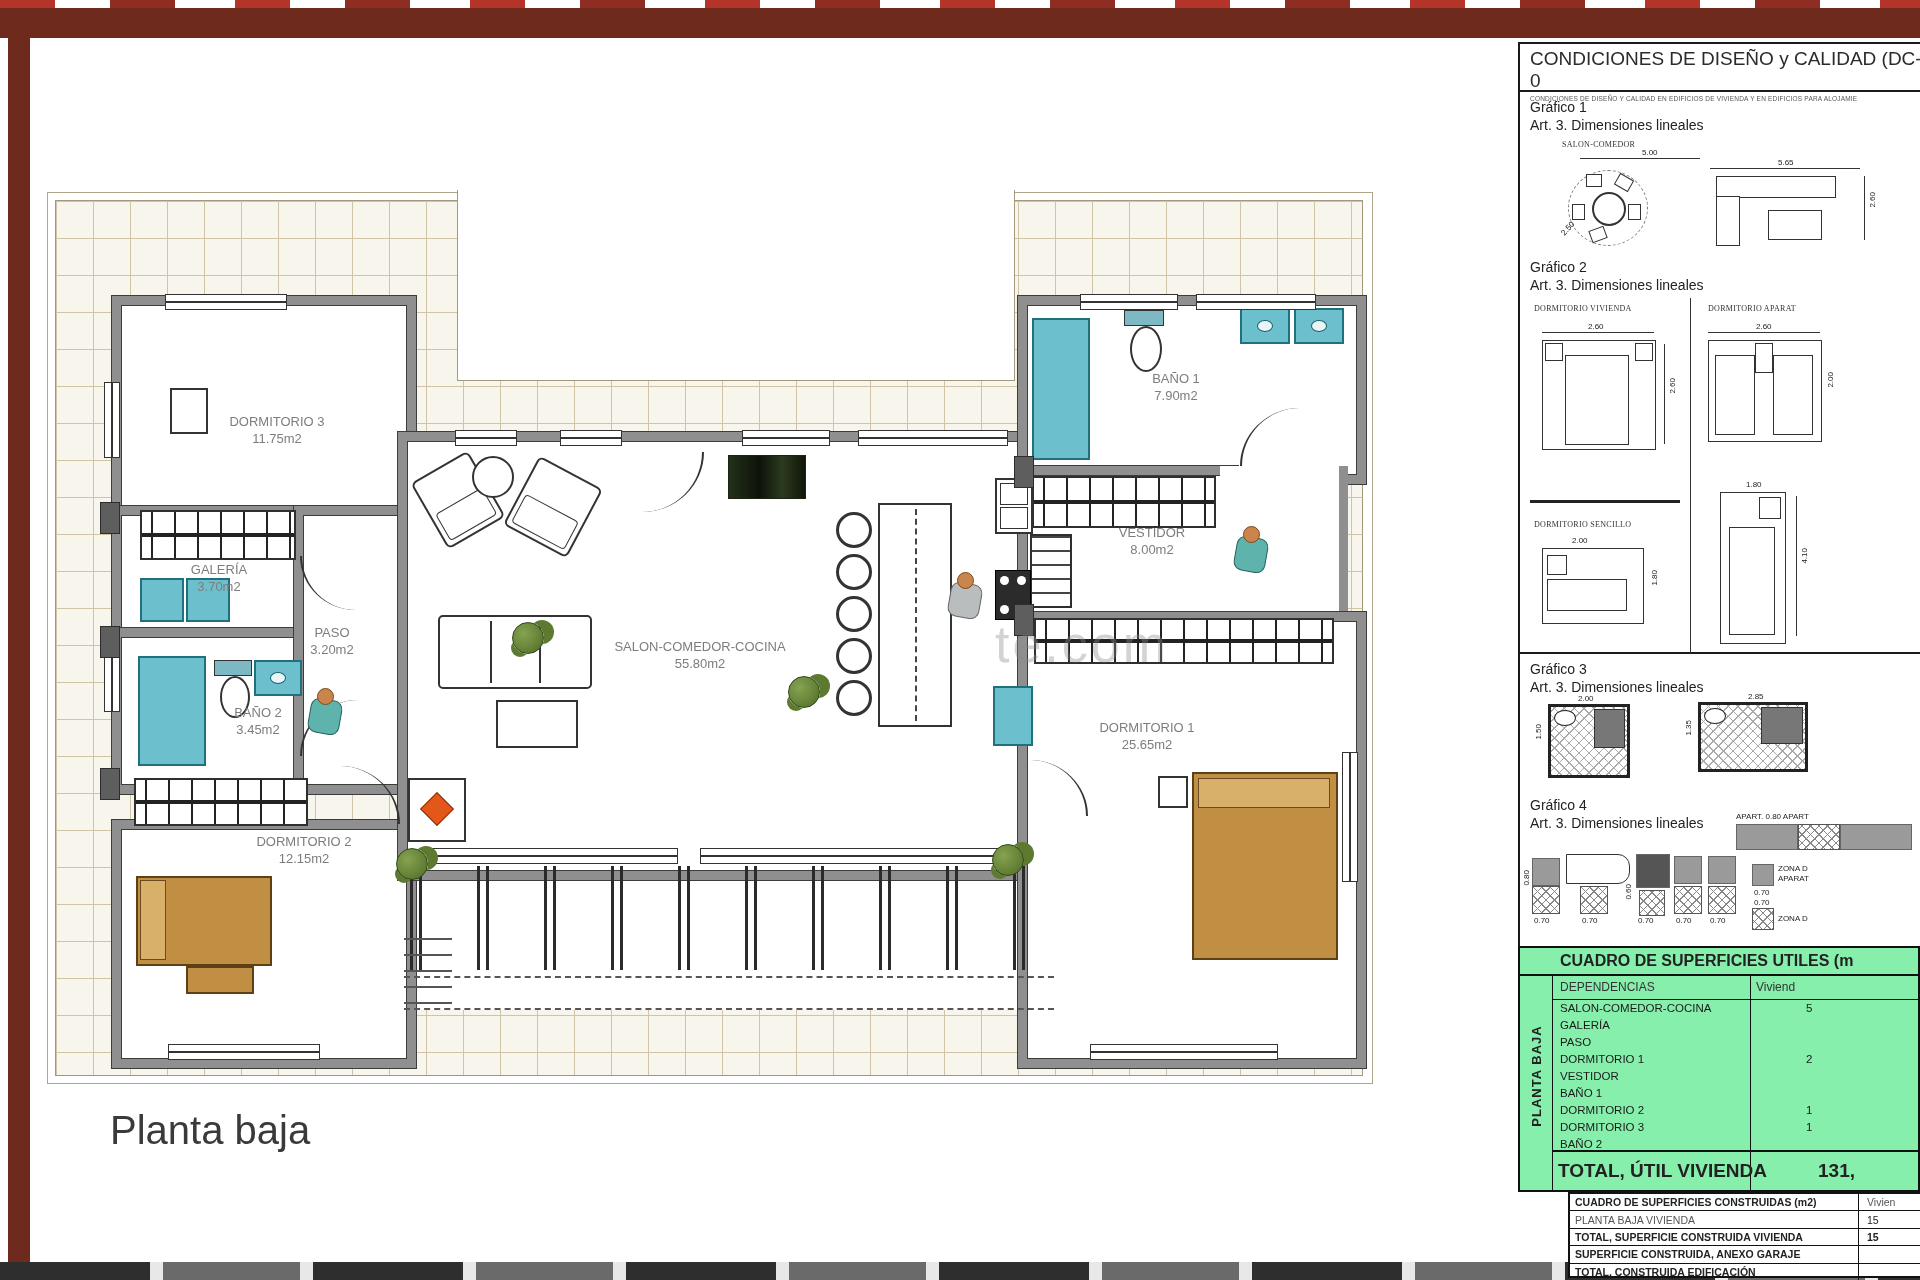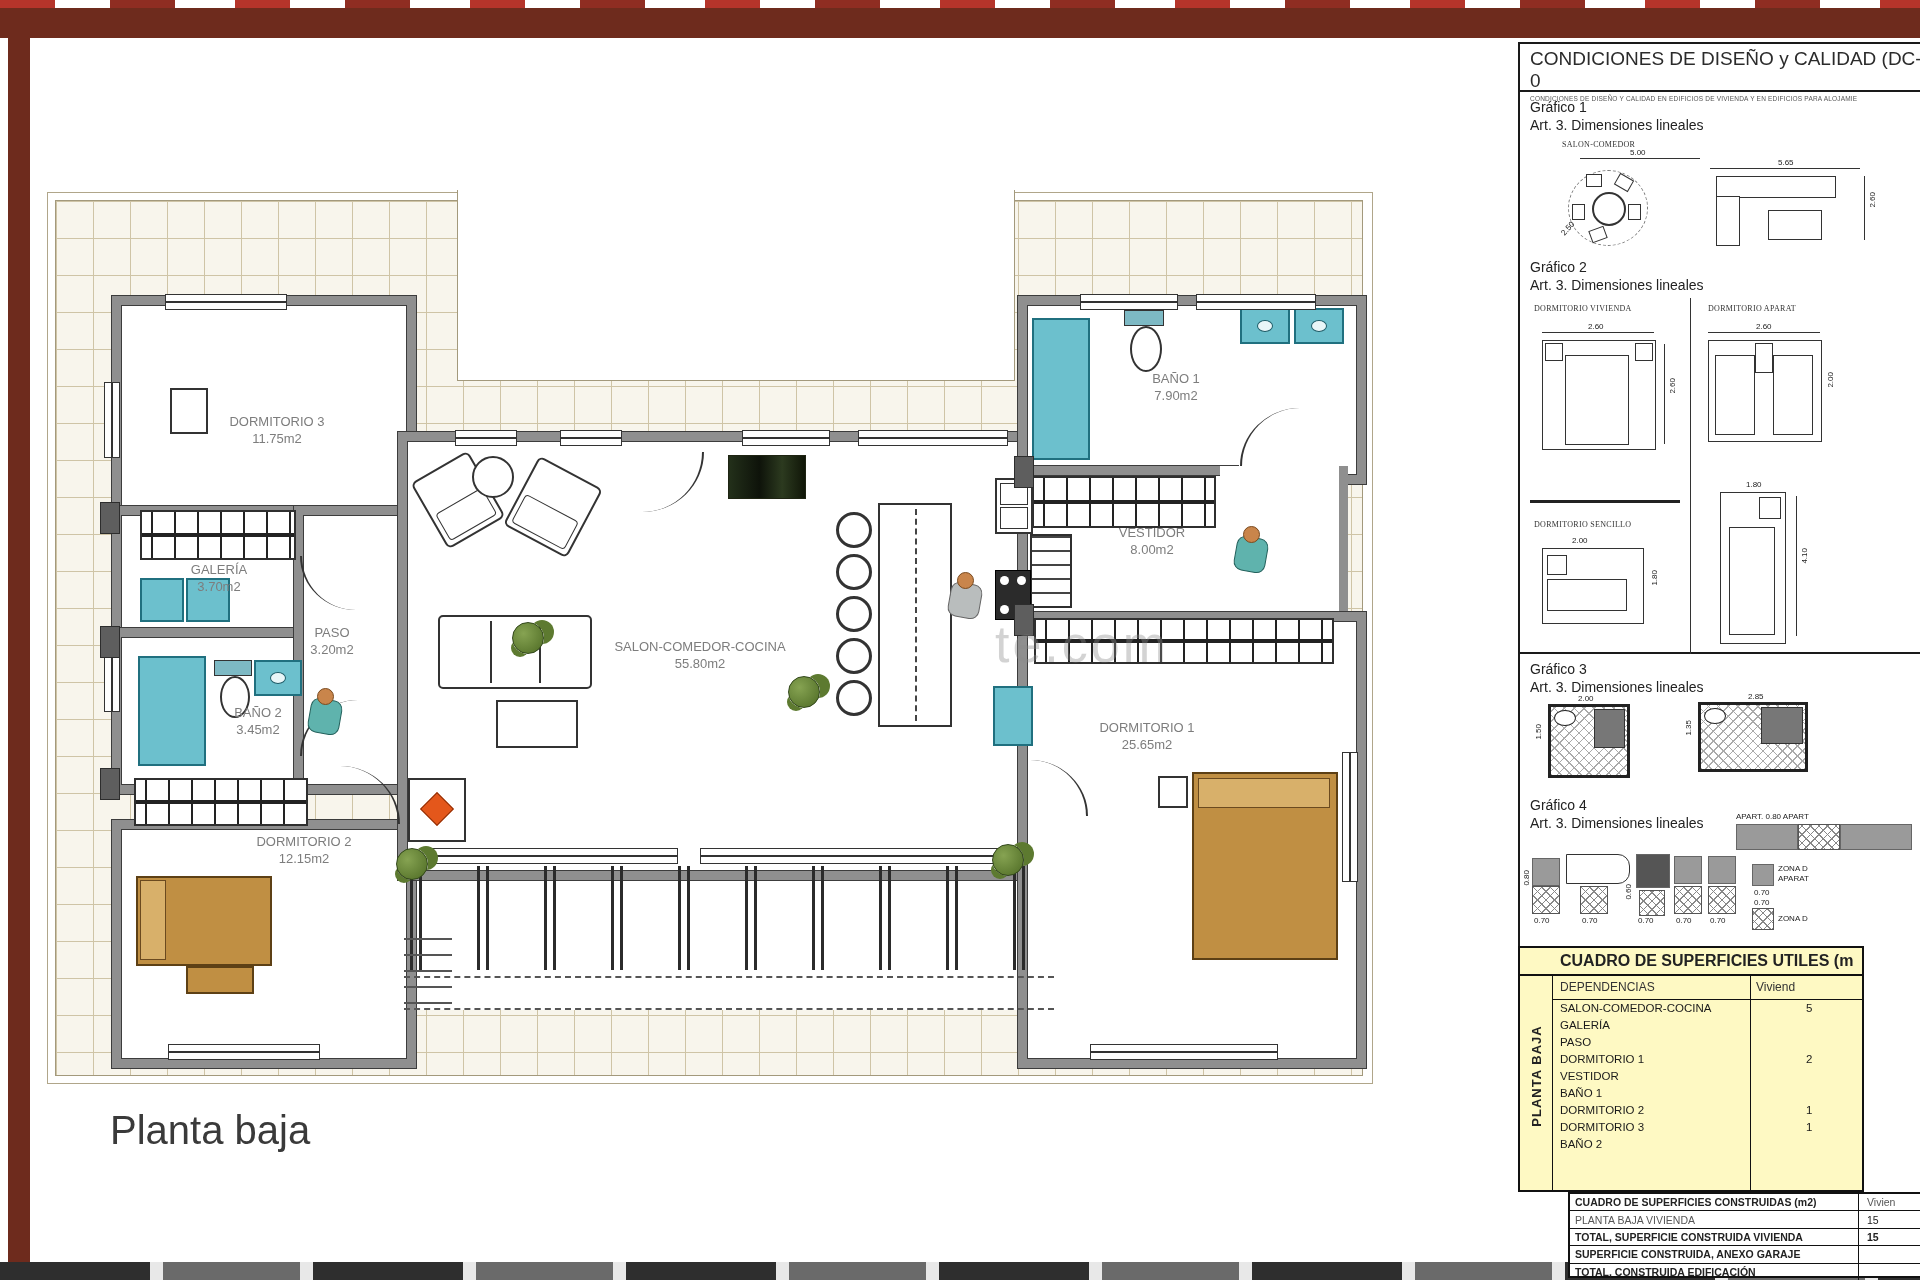--- a/index.html
+++ b/index.html
@@ -108,21 +108,21 @@
   .bathbox{position:absolute;border:3px solid #222;
     background-image:repeating-linear-gradient(45deg,#aaa 0 1px,transparent 1px 7px),
       repeating-linear-gradient(-45deg,#aaa 0 1px,transparent 1px 7px);}
   .bathbox .shw{position:absolute;right:2px;top:2px;width:38%;height:55%;background:#777;
     border:1px solid #333;}
   .bathbox .bas{position:absolute;left:3px;top:3px;width:20px;height:14px;border:1.5px solid #222;
     border-radius:50%;background:#fff;}
   .vline{position:absolute;border-left:2px solid #333;}
   .hthick{position:absolute;border-top:3px solid #222;}
   
-  .tbl{left:1518px;top:946px;width:346px;height:246px;background:#fef9c3;border:2px solid #111;
+  .tbl{left:1518px;top:946px;width:402px;height:246px;background:#86efac;border:2px solid #111;
     box-sizing:border-box;z-index:3;}
   .tbl-title{height:26px;line-height:26px;font-weight:bold;font-size:16px;padding-left:40px;
     border-bottom:2px solid #111;white-space:nowrap;}
   .tbl-grid{position:relative;height:214px;}
   .colline{position:absolute;left:32px;top:0;bottom:0;border-left:1.5px solid #111;}
   .colline2{position:absolute;left:230px;top:0;bottom:0;border-left:1.5px solid #111;}
   .hdr-row{position:absolute;left:32px;right:0;top:0;height:23px;border-bottom:1.5px solid #111;
     font-size:12px;color:#333;}
   .hdr-dep{position:absolute;left:8px;top:4px;} .hdr-viv{position:absolute;left:204px;top:4px;}
   .body-rows{position:absolute;left:32px;right:0;top:23px;height:153px;display:flex;flex-direction:column;}
@@ -333,21 +333,21 @@
     <div class="p-head-sec">
       <div class="p-title">CONDICIONES DE DISEÑO y CALIDAD (DC-0</div>
       <div class="p-sub">CONDICIONES DE DISEÑO Y CALIDAD EN EDIFICIOS DE VIVIENDA Y EN EDIFICIOS PARA ALOJAMIE</div>
     </div>
 
     <div class="gsec g1">
       <div class="g-title">Gráfico 1</div>
       <div class="g-title">Art. 3. Dimensiones lineales</div>
       <div class="cap" style="left:42px;top:48px;">SALON-COMEDOR</div>
       <div class="dimline" style="left:60px;top:66px;width:120px;"></div>
-      <div class="dim" style="left:110px;top:56px;">5.00</div>
+      <div class="dim" style="left:122px;top:56px;">5.00</div>
       <div class="dimline" style="left:190px;top:76px;width:150px;"></div>
       <div class="dim" style="left:258px;top:66px;">5.65</div>
       <div class="dashedbox" style="left:48px;top:78px;width:78px;height:74px;border-radius:50%;"></div>
       <div class="rtable" style="left:72px;top:100px;width:30px;height:30px;position:absolute;"></div>
       <div class="mini" style="left:66px;top:82px;width:14px;height:11px;"></div>
       <div class="mini" style="left:96px;top:84px;width:14px;height:11px;transform:rotate(30deg);"></div>
       <div class="mini" style="left:52px;top:112px;width:11px;height:14px;"></div>
       <div class="mini" style="left:108px;top:112px;width:11px;height:14px;"></div>
       <div class="mini" style="left:70px;top:136px;width:14px;height:11px;transform:rotate(-20deg);"></div>
       <div class="dim" style="left:40px;top:132px;transform:rotate(-48deg);">2.50</div>
@@ -492,20 +492,24 @@
           </div>
         <div class="brow">
             <span class="dep">DORMITORIO 3</span>
             <span class="val">1</span>
           </div>
         <div class="brow">
             <span class="dep">BAÑO 2</span>
             <span class="val"></span>
           </div>
       </div>
+      <div class="total-row">
+        <span class="tl">TOTAL, ÚTIL VIVIENDA</span>
+        <span class="tv">131,</span>
+      </div>
     </div>
   </div>
 
   <div class="abs btbl">
     <div class="btrow">
       <span class="c1 b">CUADRO DE SUPERFICIES CONSTRUIDAS (m2)</span>
         <span class="c2 gray">Vivien</span>
     </div>
     <div class="btrow">
       <span class="c1 gray">PLANTA BAJA VIVIENDA</span>

